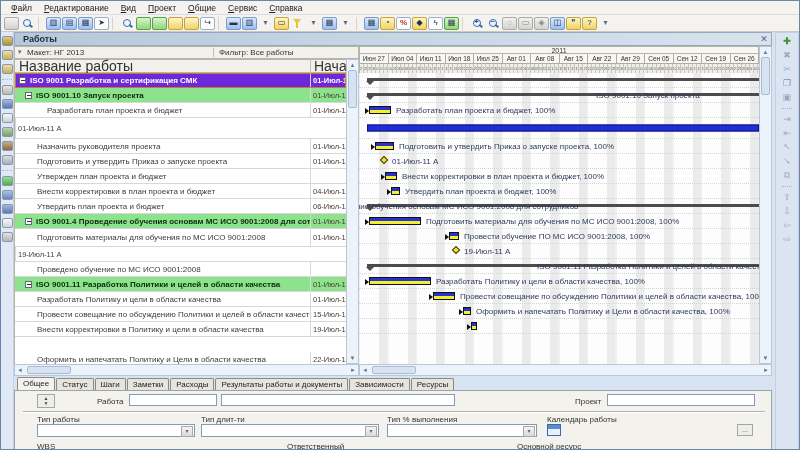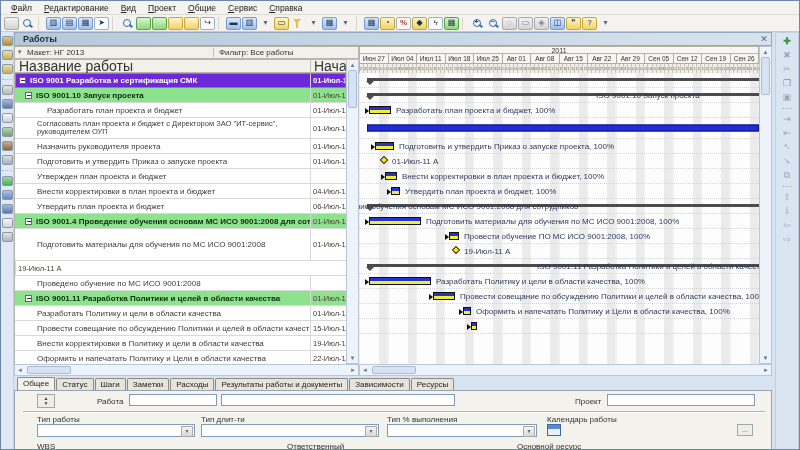--- a/index.html
+++ b/index.html
@@ -230,23 +230,20 @@
         </div>
         <div class="dt">01-Июл-11 А</div>
       </div>
       <div class="trow" style="height: 15px;">
         <div class="nm" style="padding-left: 32px;">
           <span>Разработать план проекта и бюджет</span>
         </div>
         <div class="dt">01-Июл-11 А</div>
       </div>
       <div class="trow" style="height: 21px;">
-        <div class="nm wrap" style="padding-left: 22px;">
-          <span>Согласовать план проекта и бюджет с Директором ЗАО "ИТ-сервис", руководителем ОУП</span>
-        </div>
         <div class="dt">01-Июл-11 А</div>
       </div>
       <div class="trow" style="height: 15px;">
         <div class="nm" style="padding-left: 22px;">
           <span>Назначить руководителя проекта</span>
         </div>
         <div class="dt">01-Июл-11 А</div>
       </div>
       <div class="trow" style="height: 15px;">
         <div class="nm" style="padding-left: 22px;">
@@ -272,21 +269,21 @@
         </div>
         <div class="dt">06-Июл-11 А</div>
       </div>
       <div class="trow group" style="height: 15px;">
         <div class="nm" style="padding-left: 10px;">
           <span class="mbox"></span>
           <span>ISO 9001.4  Проведение обучения основам МС ИСО 9001:2008 для сотрудников</span>
         </div>
         <div class="dt">01-Июл-11 А</div>
       </div>
-      <div class="trow" style="height: 32px;">
+      <div class="trow" style="height: 18px;">
         <div class="nm" style="padding-left: 22px;">
           <span>Подготовить материалы для обучения по МС ИСО 9001:2008</span>
         </div>
         <div class="dt">01-Июл-11 А</div>
       </div>
       <div class="trow" style="height: 15px;">
         <div class="dt">19-Июл-11 А</div>
       </div>
       <div class="trow" style="height: 15px;">
         <div class="nm" style="padding-left: 22px;">
@@ -312,21 +309,21 @@
           <span>Провести совещание по обсуждению Политики и целей в области качества</span>
         </div>
         <div class="dt">15-Июл-11 А</div>
       </div>
       <div class="trow" style="height: 15px;">
         <div class="nm" style="padding-left: 22px;">
           <span>Внести корректировки в Политику и цели в области качества</span>
         </div>
         <div class="dt">19-Июл-11 А</div>
       </div>
-      <div class="trow" style="height: 15px;">
+      <div class="trow" style="height: 15px; margin-top: 15px;">
         <div class="nm" style="padding-left: 22px;">
           <span>Оформить и напечатать Политику и Цели в области качества</span>
         </div>
         <div class="dt">22-Июл-11 А</div>
       </div>
       <div class="trow" style="height: 15px;">
         <div class="nm" style="padding-left: 22px;">
           <span>Утвердить Политику и цели в области качества</span>
         </div>
         <div class="dt">25-Июл-11 А</div>

